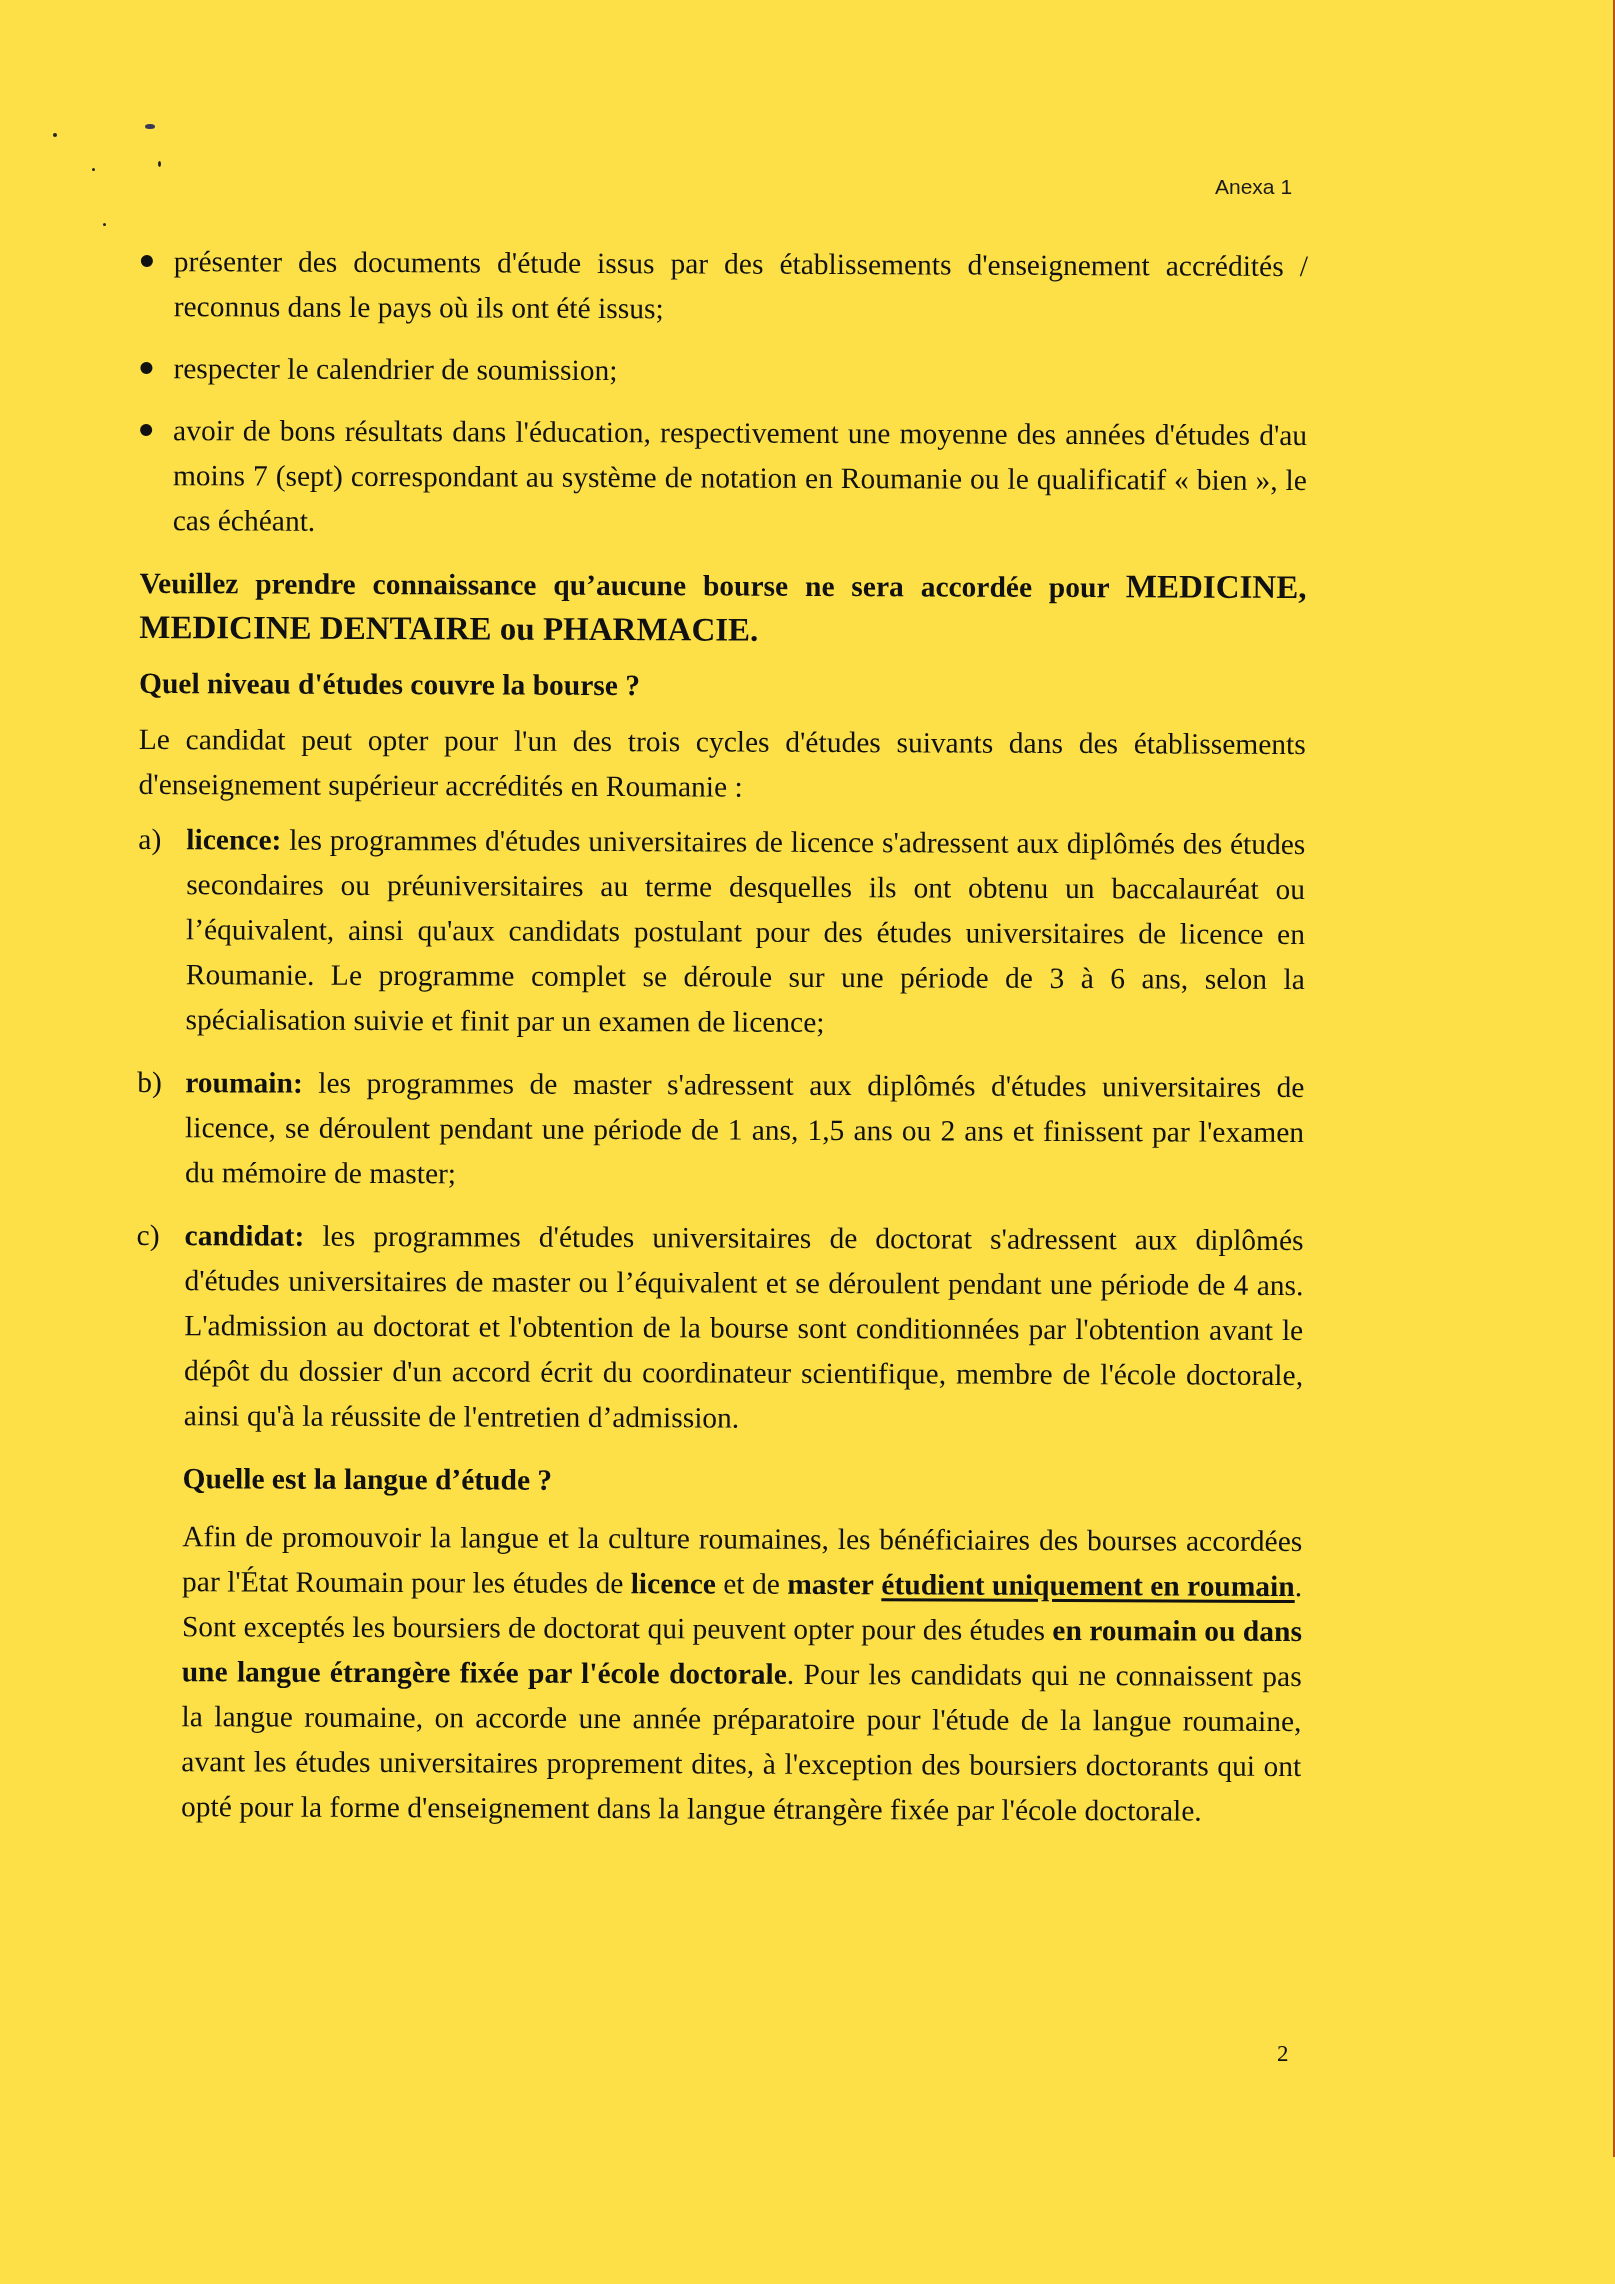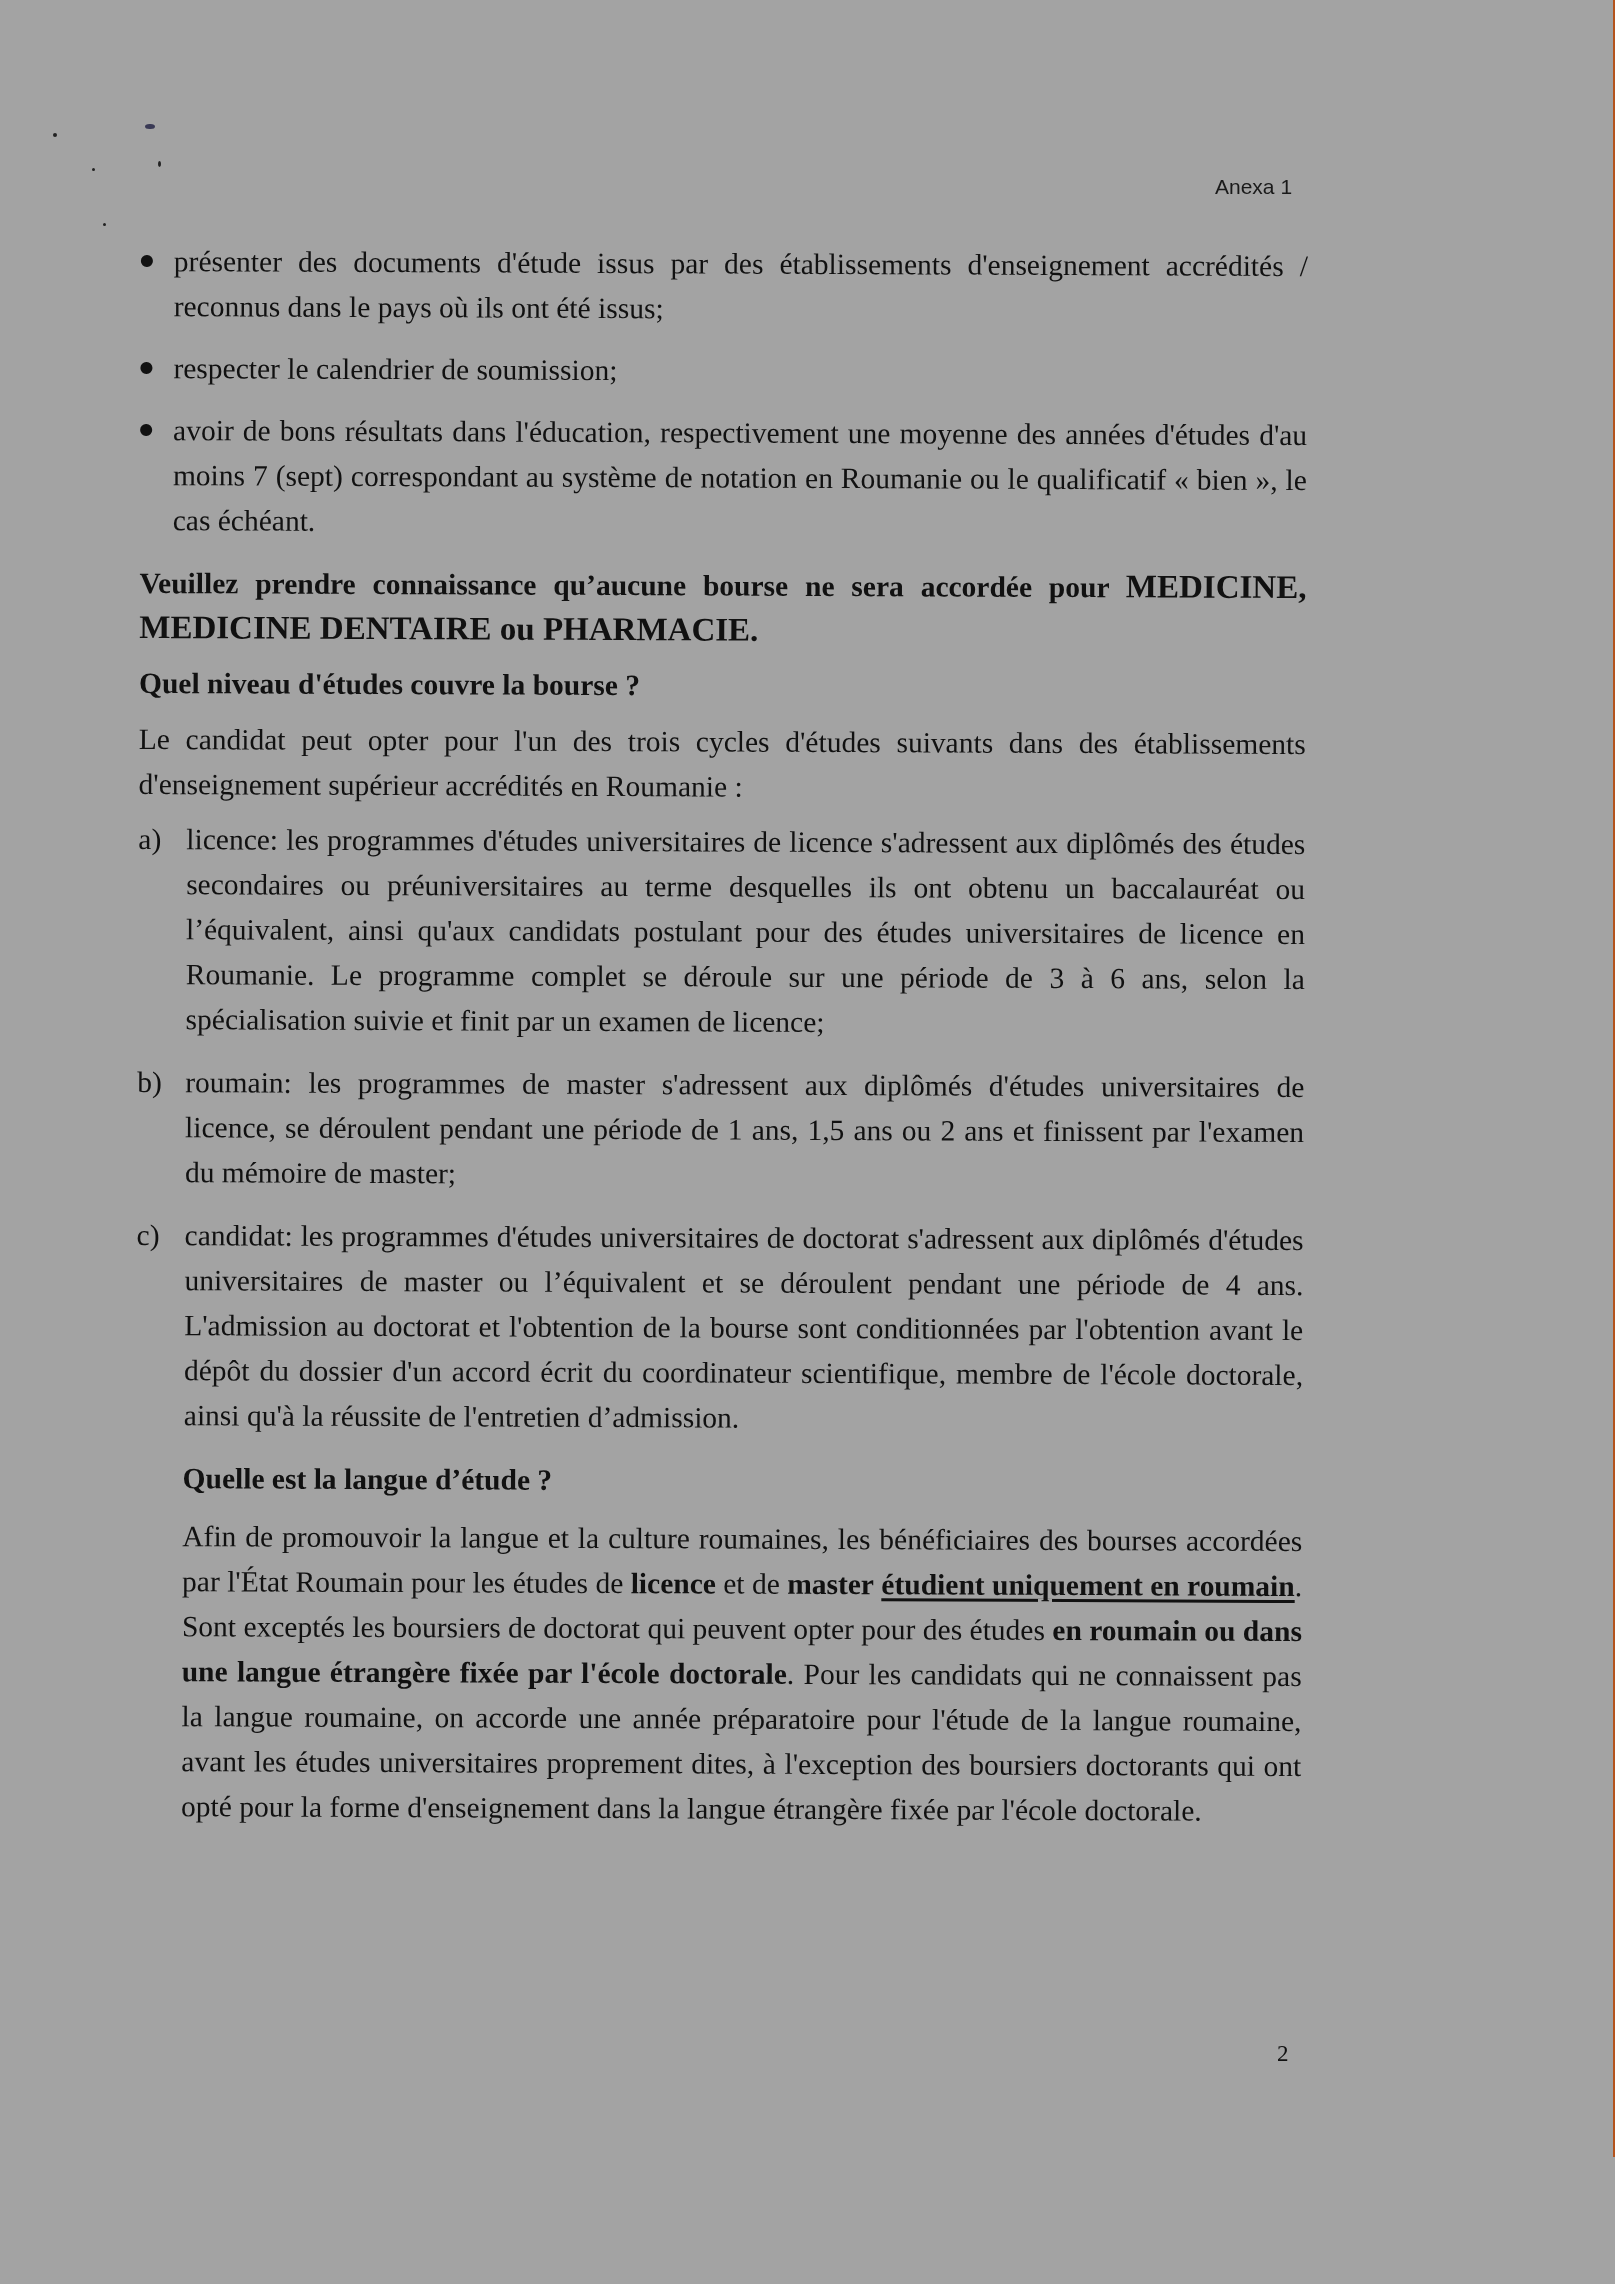--- a/index.html
+++ b/index.html
@@ -12,21 +12,21 @@
       height: 2284px;
       position: relative;
       overflow: hidden;
       font-family: "Liberation Serif", "DejaVu Serif", serif;
       color: #111111;
     }
     .page {
       position: absolute;
       left: 0; top: 0;
       width: 1616px; height: 2284px;
-      background: #a3a3a3;
+      background: #fde047;
     }
     .right-edge {
       position: absolute;
       right: 0; top: 0;
       width: 3.2px; height: 2157px;
       background: #b4531c;
     }
     .speck {
       position: absolute;
       background: #222;
@@ -96,21 +96,21 @@
     .cycle-item {
       position: relative;
       padding-left: 48px;
       text-align: justify;
       margin-bottom: 18px;
     }
     .cycle-letter {
       position: absolute;
       left: 0; top: 0;
     }
-    .cycle-name { font-weight: normal; }
+    .cycle-name { font-weight: bold; }
     .lang-title {
       font-weight: bold;
       margin: 10.5px 0 13.7px 47px;
       font-size: 29.5px;
     }
     .lang-para {
       text-align: justify;
       margin-left: 47px;
     }
     .b { font-weight: bold; }

